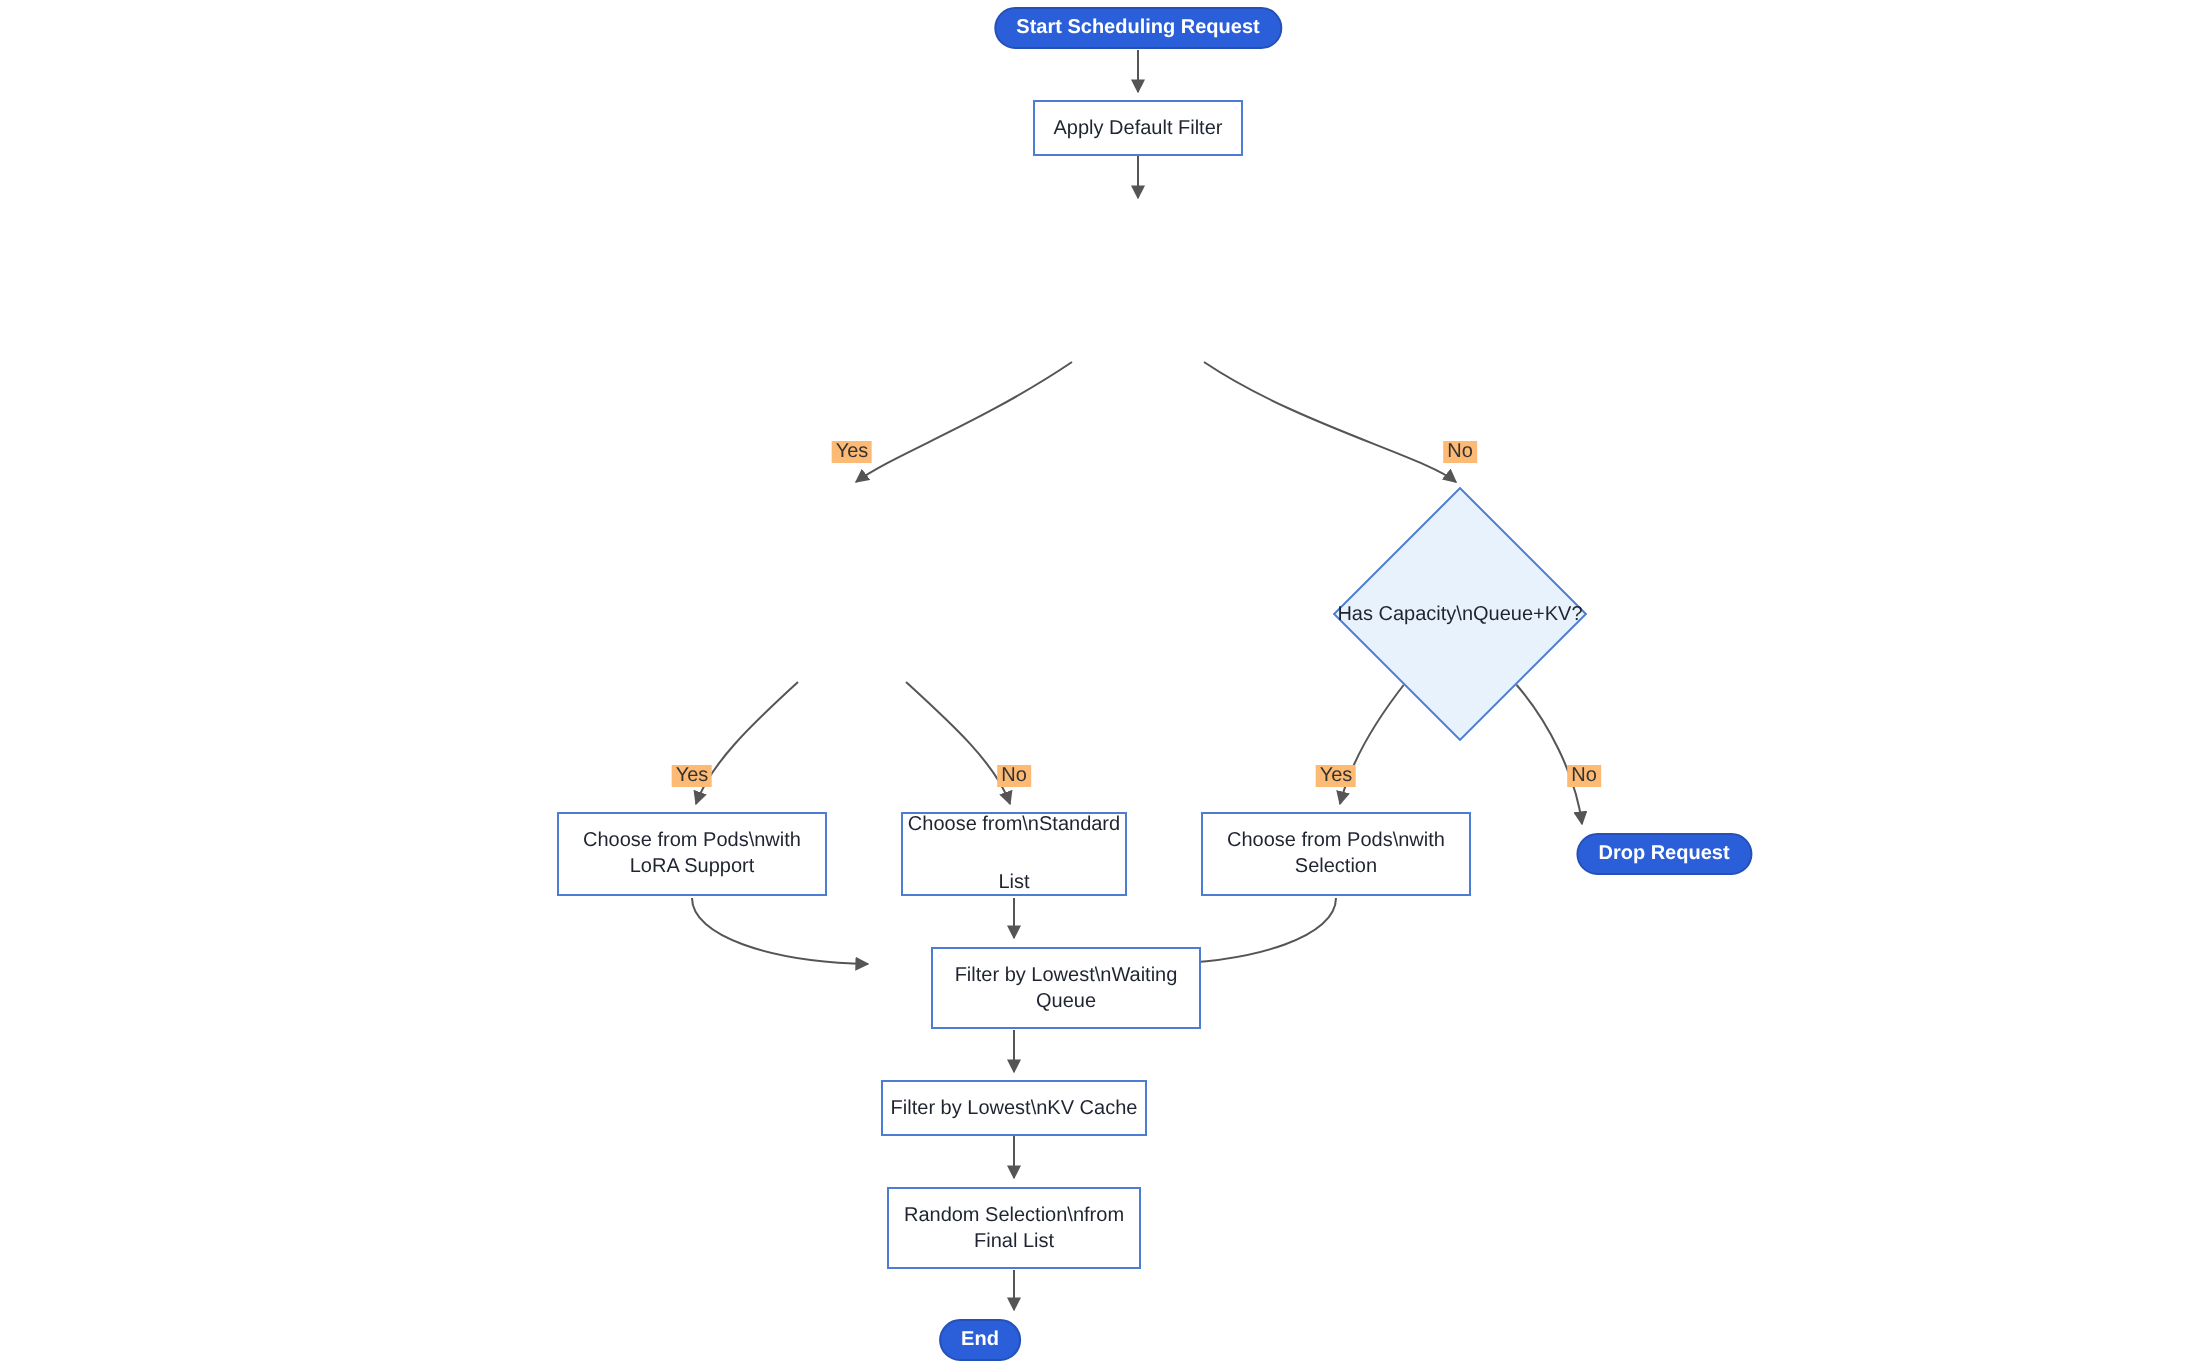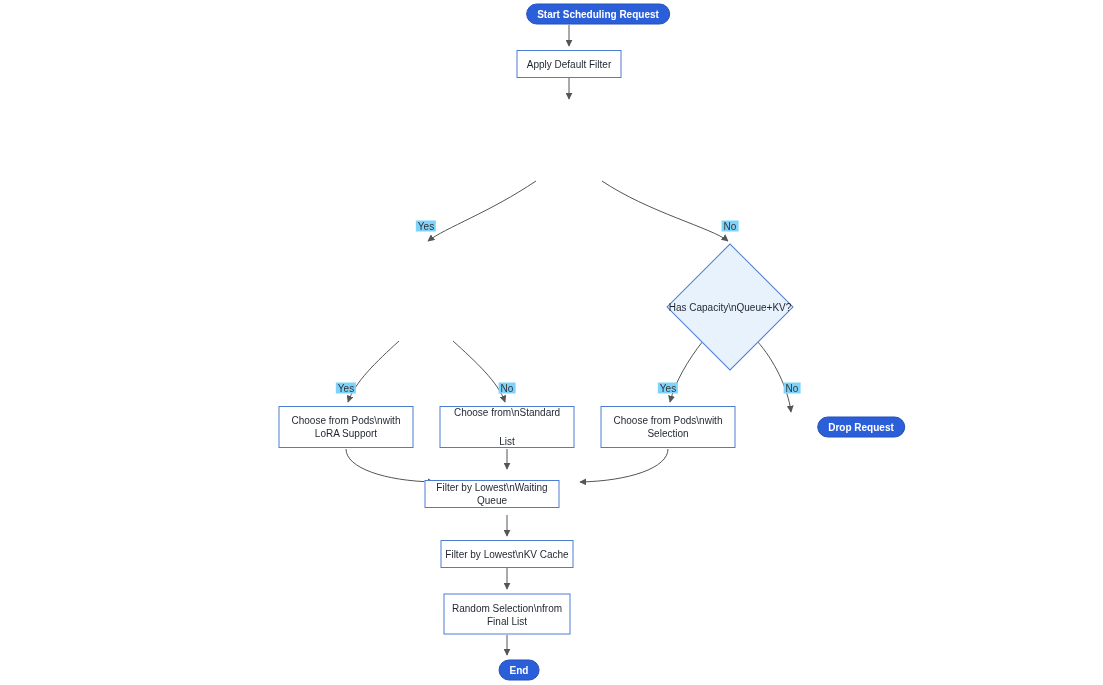--- a/index.html
+++ b/index.html
@@ -17,29 +17,29 @@
   #canvas{position:relative;width:1103px;height:685px;background:#ffffff;overflow:hidden;}
   #edges{position:absolute;left:0;top:0;width:1103px;height:685px;}
   #edges path.edge{stroke:var(--edge);stroke-width:1;fill:none;}
   #arrowhead-shape{fill:var(--edge);}
   .node{position:absolute;transform:translate(-50%,-50%);box-sizing:border-box;
         display:flex;flex-direction:column;align-items:center;justify-content:center;
         font-size:10px;color:var(--text);text-align:center;line-height:13px;}
   .rect-node{background:var(--rect-fill);border:1px solid var(--node-border);}
   .pill-node{background:var(--pill-fill);border:1px solid var(--pill-border);
              border-radius:11px;color:#ffffff;font-weight:bold;
-             padding:0 10px;height:21px;flex-direction:row;white-space:nowrap;margin-left:29px;}
+             padding:0 10px;height:21px;flex-direction:row;white-space:nowrap;}
   .diamond-node{background:transparent;border:none;}
   .diamond-shape{position:absolute;left:50%;top:50%;
                  background:var(--decision-fill);border:1px solid var(--node-border);
                  transform:translate(-50%,-50%) rotate(45deg);}
   .diamond-label{position:relative;white-space:nowrap;z-index:2;}
   .node-line{display:block;white-space:nowrap;}
   .edge-label{position:absolute;transform:translate(-50%,-50%);
-              background:#7dd3fc;color:var(--label-text);font-size:10px;
+              background:#fdba74;color:var(--label-text);font-size:10px;
               padding:0 2px;white-space:nowrap;z-index:3;}
 </style>
 </head>
 <body>
 
 <div id="canvas">
 
   <svg id="edges" width="1103" height="685" viewBox="0 0 1103 685">
     <defs>
       <marker id="arrow" viewBox="0 0 10 10" refX="9" refY="5" markerWidth="7" markerHeight="7" orient="auto">
@@ -73,33 +73,33 @@
   <div class="node diamond-node" style="left:730px;top:307px;width:124px;height:124px;">
     <span class="diamond-shape" style="width:88px;height:88px;"></span>
     <span class="diamond-label">Has Capacity\nQueue+KV?</span>
   </div>
 
   <div class="node rect-node" style="left:346px;top:427px;width:135px;height:42px;">
     <span class="node-line">Choose from Pods\nwith</span>
     <span class="node-line">LoRA Support</span>
   </div>
 
-  <div class="node rect-node" style="left:507px;top:427px;width:135px;height:42px;gap:16px;">
+  <div class="node rect-node" style="left:507px;top:427px;width:113px;height:42px;gap:16px;">
     <span class="node-line">Choose from\nStandard</span>
     <span class="node-line">List</span>
   </div>
 
   <div class="node rect-node" style="left:668px;top:427px;width:135px;height:42px;">
     <span class="node-line">Choose from Pods\nwith</span>
     <span class="node-line">Selection</span>
   </div>
 
   <div class="node pill-node" style="left:832px;top:427px;">Drop Request</div>
 
-  <div class="node rect-node" style="left:492px;top:494px;width:135px;height:28px;text-align:right;">
+  <div class="node rect-node" style="left:533px;top:494px;width:135px;height:41px;text-align:right;">
     <span class="node-line">Filter by Lowest\nWaiting</span>
     <span class="node-line">Queue</span>
   </div>
 
   <div class="node rect-node" style="left:507px;top:554px;width:133px;height:28px;">
     <span class="node-line">Filter by Lowest\nKV Cache</span>
   </div>
 
   <div class="node rect-node" style="left:507px;top:614px;width:127px;height:41px;">
     <span class="node-line">Random Selection\nfrom</span>

